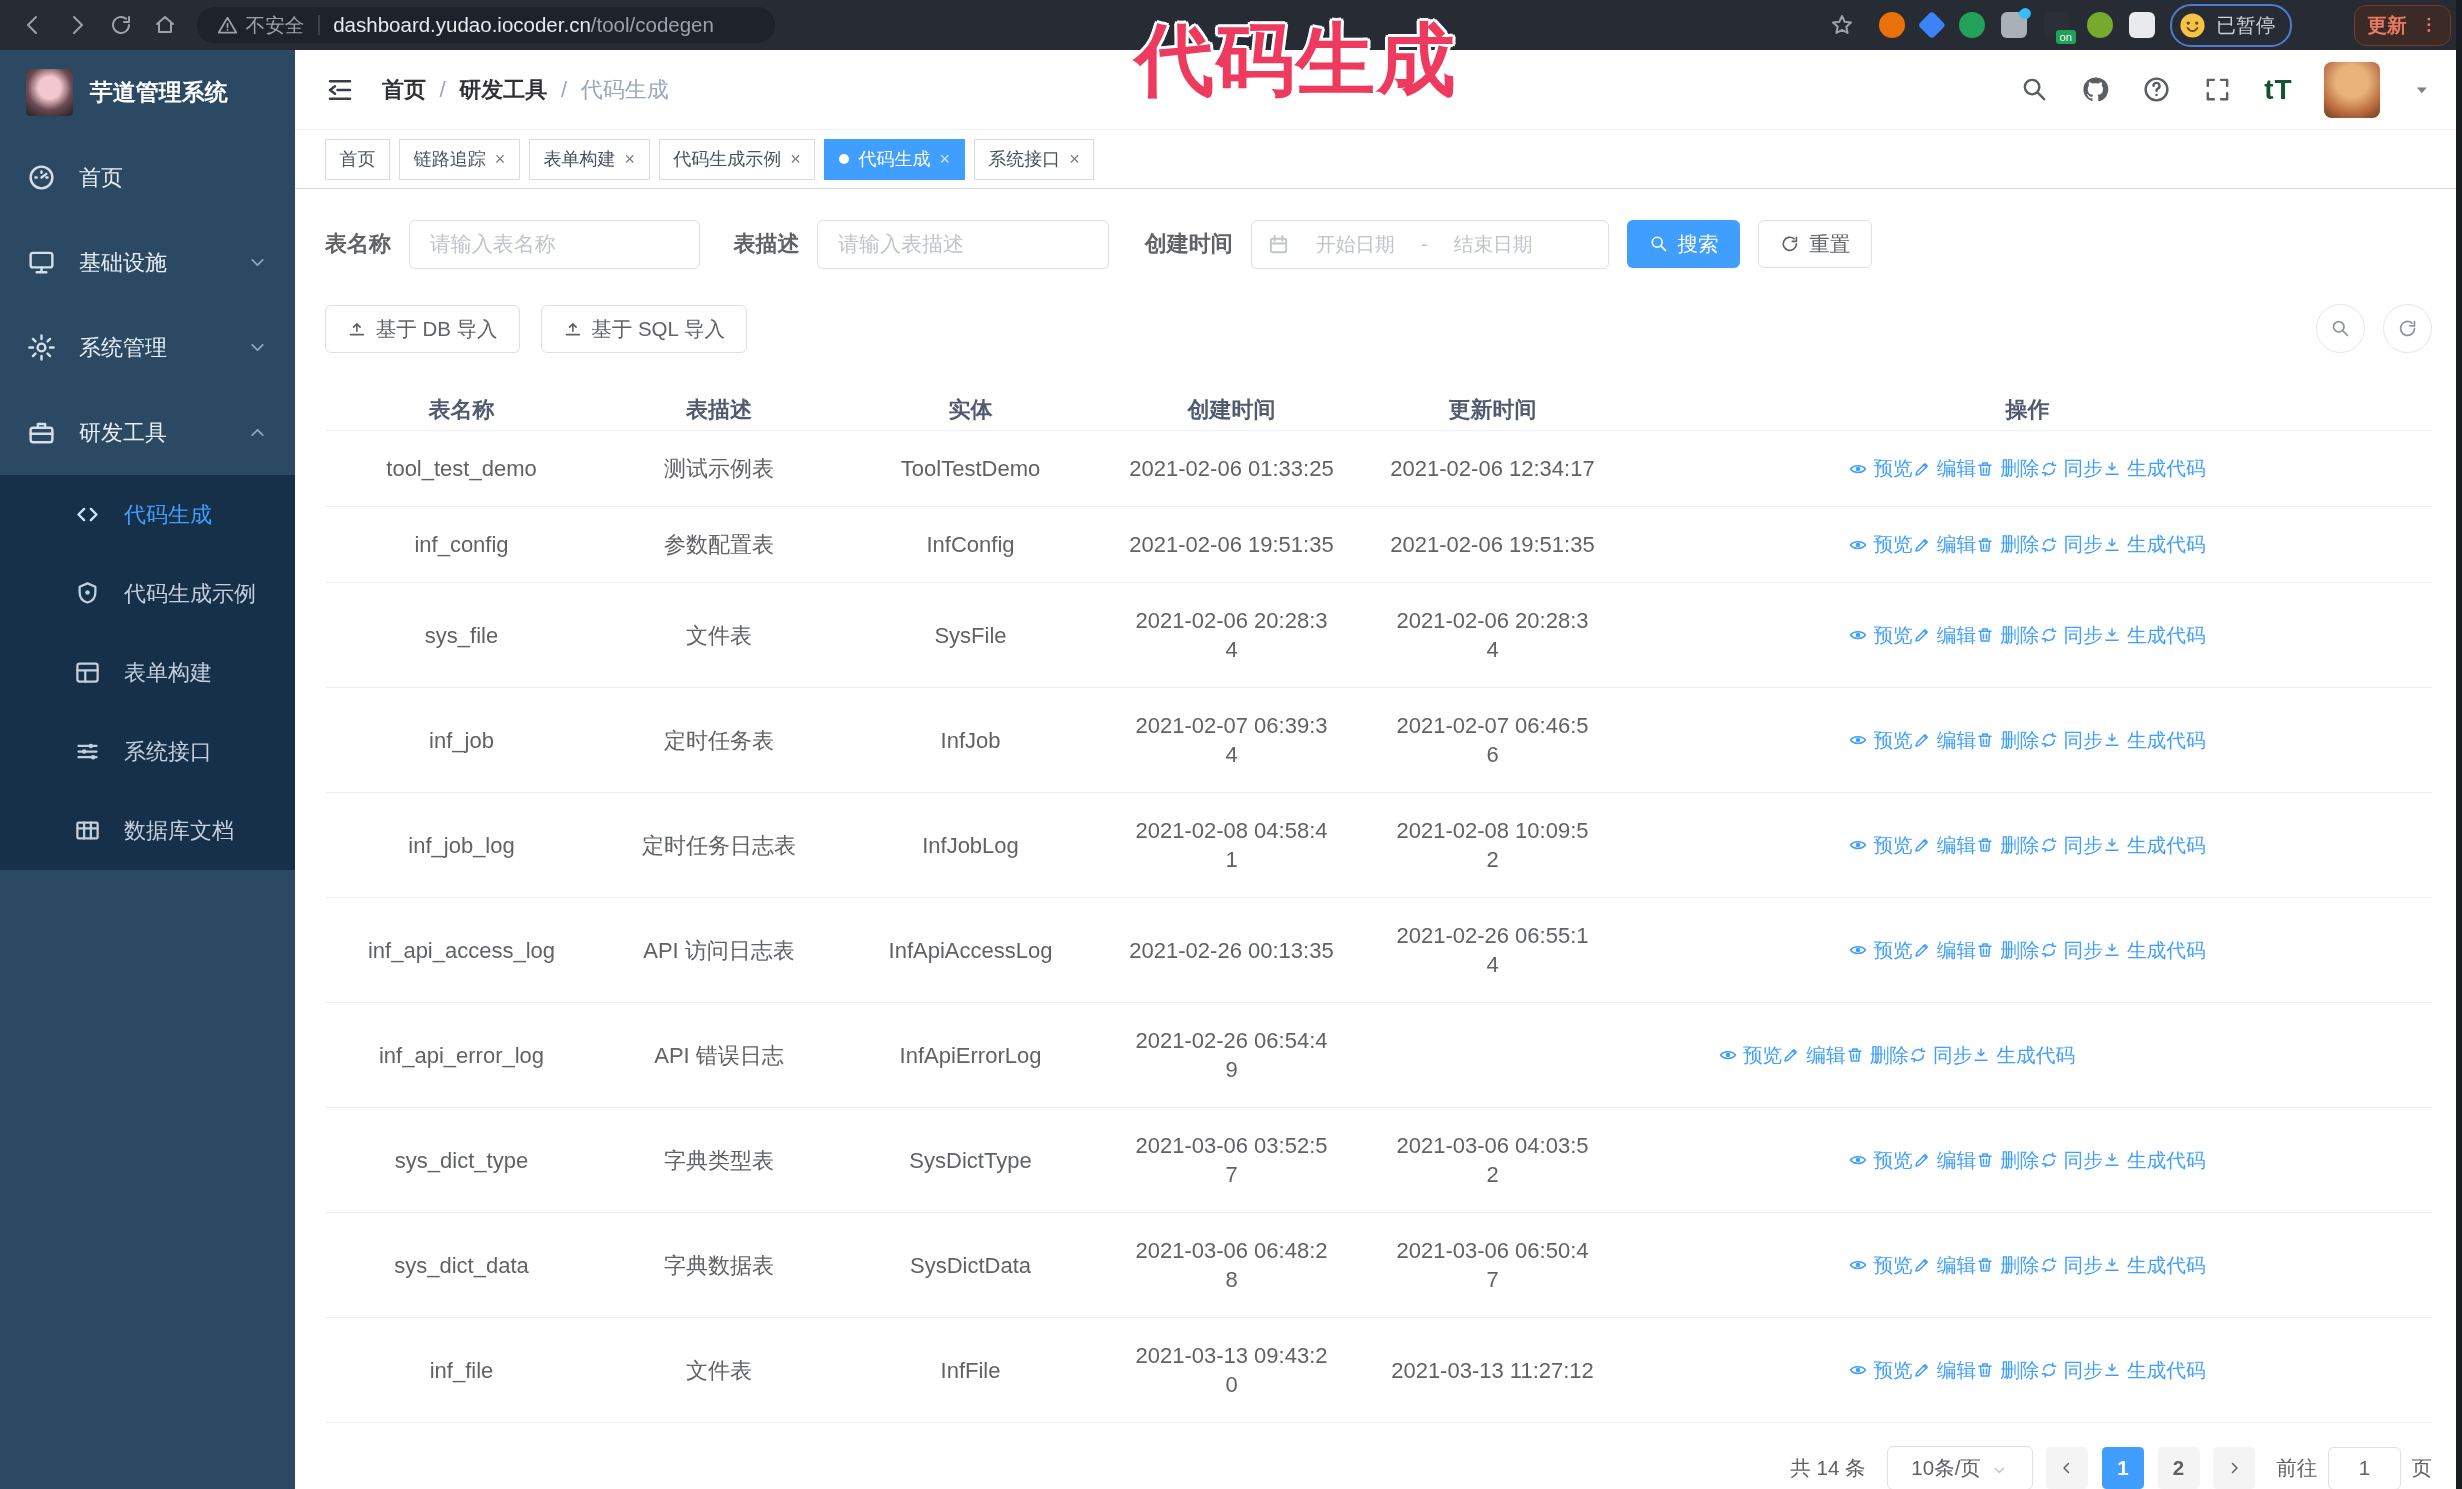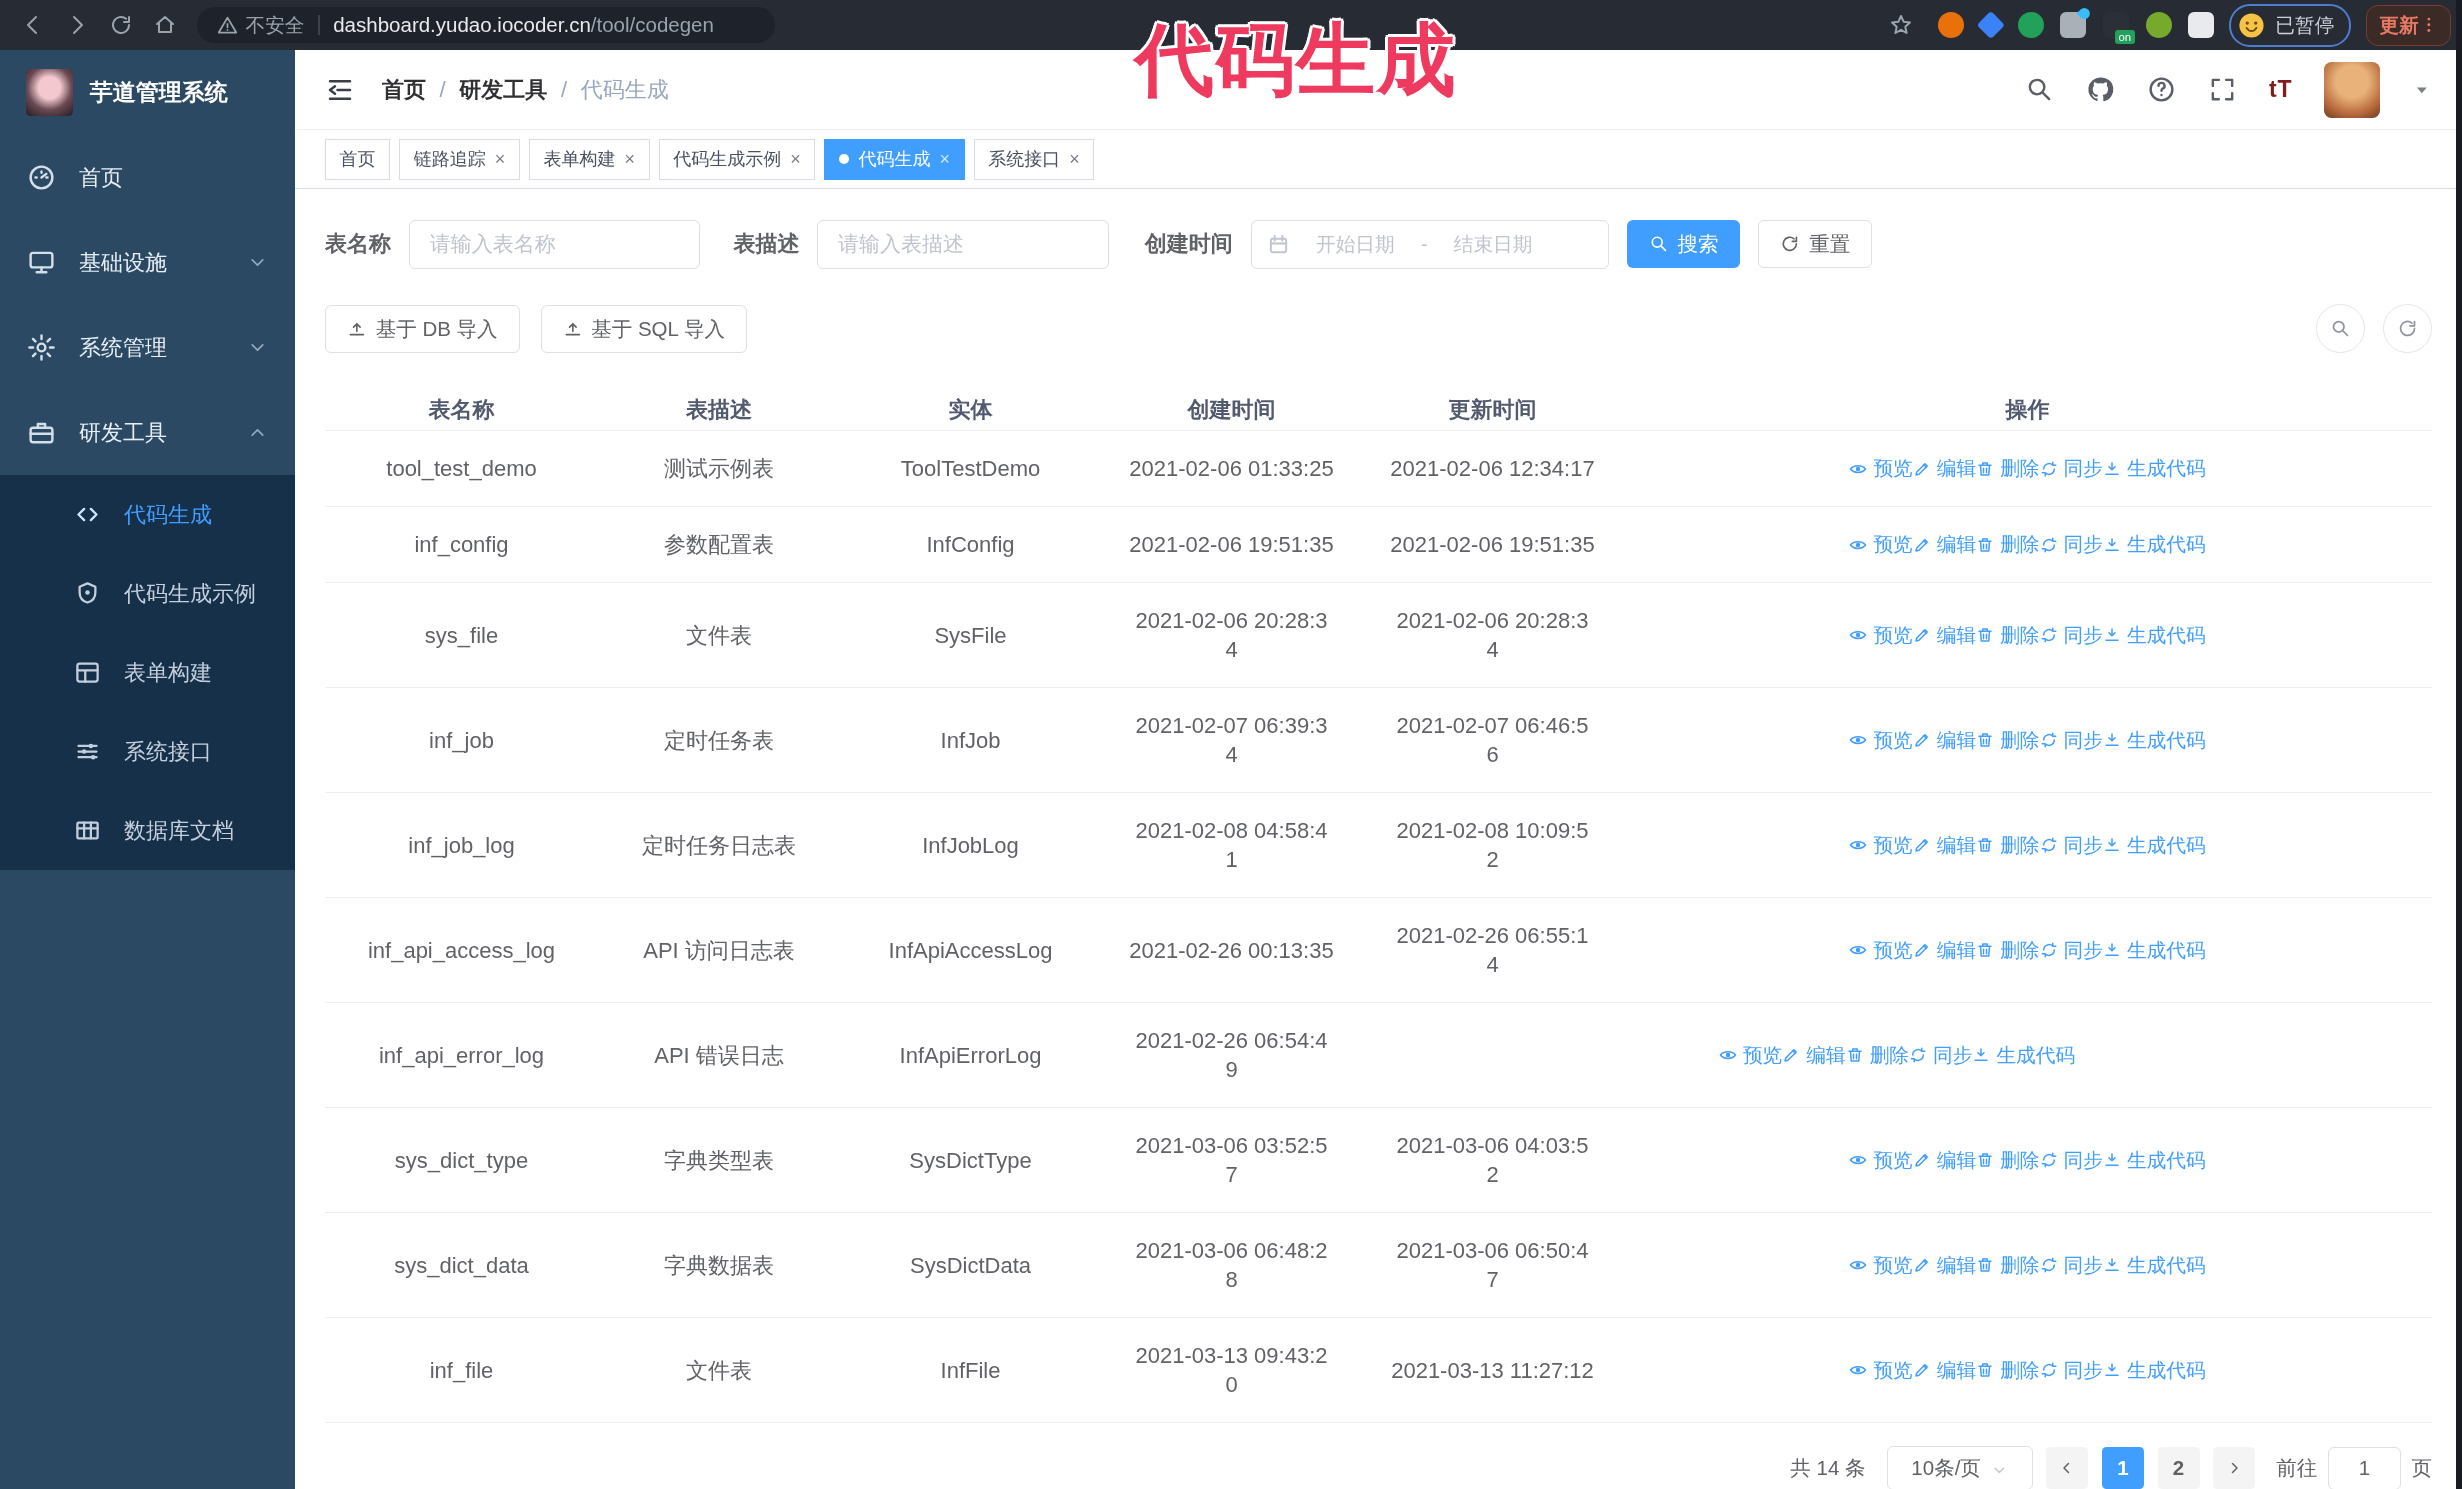--- a/index.html
+++ b/index.html
@@ -25,21 +25,21 @@
   .ext.round{border-radius:50%;}
   .ext.diamond{transform:rotate(45deg);width:19.7px;height:19.7px;border-radius:3.8px;}
   .ext .on-label{position:absolute;bottom:-6px;right:-6px;background:#21a15a;color:#fff;
                  font-size:11.4px;padding:0.8px 3.8px;border-radius:3px;line-height:1.1;}
   .ext .drop{position:absolute;top:-4.5px;right:-3px;width:10.6px;height:10.6px;border-radius:50% 50% 50% 0;
              background:#38bdf8;transform:rotate(45deg);}
   .paused-badge{height:39px;border:2.3px solid #4e7cd1;border-radius:21px;display:flex;align-items:center;
                 gap:9px;padding:0 15px 0 6px;color:#c9cfda;font-size:19.7px;}
   .paused-badge .emoji-wrap{width:29px;height:29px;display:flex;}
   .update-btn{height:39px;border-radius:12px;background:#3c2a27;border:1.5px solid #7a3a2c;display:flex;
-              align-items:center;padding:0 12px;color:#e87a63;font-size:19.7px;font-weight:bold;}
+              align-items:center;gap:12px;padding:0 12px;color:#e87a63;font-size:19.7px;font-weight:bold;margin-left:47px;}
   .update-btn .dots{display:flex;color:#e87a63;}
   .update-btn svg{width:19.7px;height:19.7px;}
 
   
   .app{display:flex;height:1440px;}
   .sidebar{width:295px;background:#2b4963;flex:none;display:flex;flex-direction:column;}
   .logo-row{height:85px;display:flex;align-items:center;gap:16.7px;padding:0 0 0 26px;}
   .logo-img{width:47px;height:47px;border-radius:4.5px;flex:none;
             background:radial-gradient(circle at 50% 40%, #f3c8cf 0 30%, #6b4a52 60%, #241c22 100%);}
   .logo-title{color:#fff;font-size:23px;font-weight:bold;white-space:nowrap;}
@@ -56,21 +56,21 @@
   .main{flex:1;display:flex;flex-direction:column;background:#fff;min-width:0;}
   .topbar{height:79px;display:flex;align-items:center;padding:0 30px;border-bottom:0.8px solid #f0f1f4;flex:none;}
   .hamburger{width:30px;height:30px;color:#3a3f47;margin-right:27px;}
   .hamburger svg{width:100%;height:100%;}
   .breadcrumb{display:flex;align-items:center;font-size:22px;color:#303133;font-weight:bold;gap:13.6px;}
   .crumb-sep{color:#97a8be;font-weight:normal;}
   .crumb.last{color:#97a8be;font-weight:normal;}
   .top-icons{margin-left:auto;display:flex;align-items:center;gap:32px;color:#5a5e66;}
   .top-icons .tico{width:29px;height:29px;}
   .tico svg{width:100%;height:100%;}
-  .font-size-btn{font-size:23px;font-weight:bold;color:#7f1d1d;letter-spacing:0.8px;}
+  .font-size-btn{font-size:28px;font-weight:bold;color:#14532d;letter-spacing:0.8px;}
   .avatar{width:56px;height:56px;border-radius:7.6px;flex:none;
           background:radial-gradient(circle at 50% 35%, #e8b27a 0 35%, #b96b3e 70%, #6e3a1f 100%);}
   .caret{width:19.7px;height:19.7px;color:#7a7f88;}
 
   .tabsbar{height:58px;border-bottom:1.5px solid #d8dce5;display:flex;align-items:center;gap:9px;
            padding:0 30px;flex:none;}
   .tab{height:39px;border:1.5px solid #d8dce5;background:#fff;color:#495060;font-size:18px;
        display:flex;align-items:center;gap:9px;padding:0 13.6px;cursor:pointer;flex:none;}
   .tab.active{background:#409EFF;border-color:#409EFF;color:#fff;}
   .tab .dot{width:10.6px;height:10.6px;border-radius:50%;background:#fff;flex:none;}

